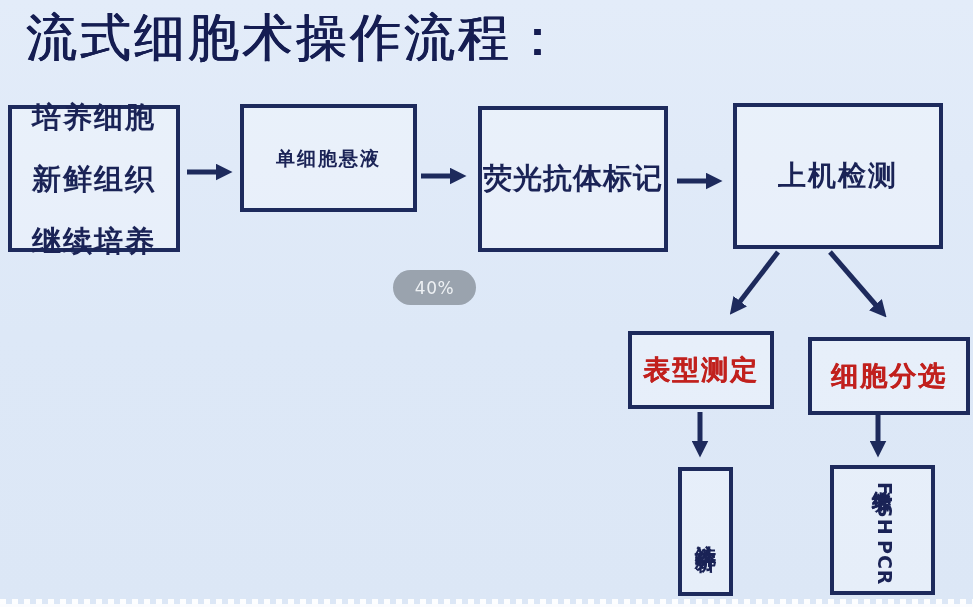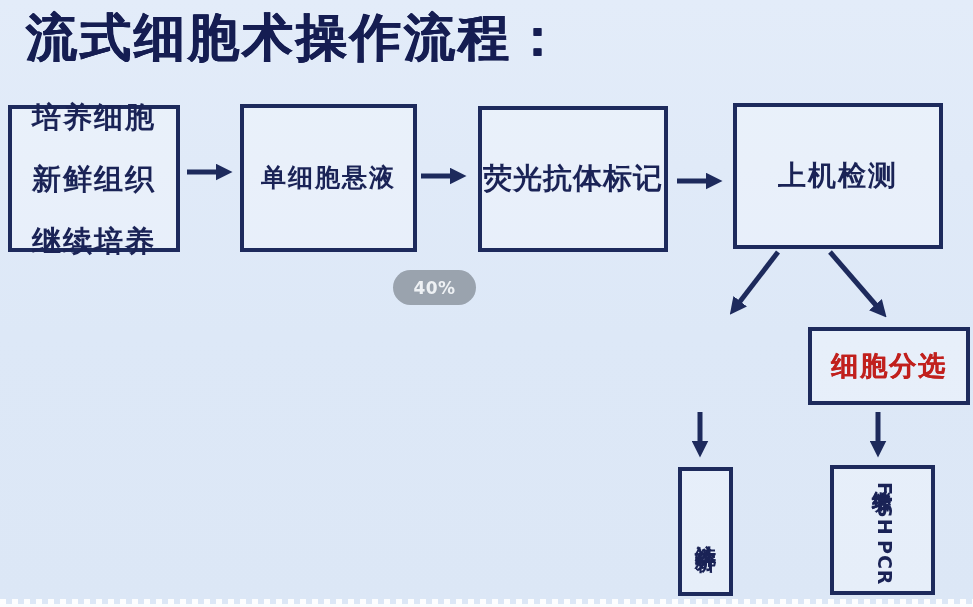--- a/index.html
+++ b/index.html
@@ -11,21 +11,21 @@
     height: 607px;
     background: linear-gradient(180deg, #e3ecf9 0%, #dde8f7 55%, #dce7f6 100%);
     overflow: hidden;
   }
 
   .page-title {
     position: absolute;
     left: 26px;
     top: 4px;
     font-size: 51px;
-    font-weight: 700;
+    font-weight: 400;
     color: #151d52;
     letter-spacing: 3px;
     white-space: nowrap;
     text-shadow: 0.6px 0 0 #151d52, -0.6px 0 0 #151d52;
   }
 
   .fbox {
     position: absolute;
     border: 4px solid #1d2a5c;
     background: rgba(250, 252, 255, 0.35);
@@ -34,26 +34,26 @@
     flex-direction: column;
     align-items: center;
     justify-content: center;
     text-align: center;
     color: #1a2356;
     font-weight: 700;
   }
   .fbox .ln { display: block; }
 
   .box1 { left: 8px;   top: 105px; width: 172px; height: 147px; font-size: 29px; line-height: 38px; letter-spacing: 2px; gap: 24px; }
-  .box2 { left: 240px; top: 104px; width: 177px; height: 148px; font-size: 25px; line-height: 40px; letter-spacing: 2px; }
+  .box2 { left: 240px; top: 104px; width: 177px; height: 108px; font-size: 19px; line-height: 40px; letter-spacing: 2px; }
   .box3 { left: 478px; top: 106px; width: 190px; height: 146px; font-size: 29px; letter-spacing: 1px; text-align: center; }
   .box4 { left: 733px; top: 103px; width: 210px; height: 146px; font-size: 28px; letter-spacing: 2px; }
 
   .box5 { left: 628px; top: 331px; width: 146px; height: 78px; font-size: 27px; letter-spacing: 2px; }
-  .box6 { left: 808px; top: 327px; width: 162px; height: 78px; font-size: 27px; letter-spacing: 2px; }
+  .box6 { left: 808px; top: 337px; width: 162px; height: 78px; font-size: 27px; letter-spacing: 2px; }
   .red-text { color: #c1201d; text-shadow: 0.4px 0 0 #c1201d; }
 
   .box7 {
     left: 678px; top: 467px; width: 55px; height: 129px;
     font-size: 21px;
   }
   .box7 .vtext {
     writing-mode: vertical-rl;
     text-orientation: mixed;
     letter-spacing: 2px;
@@ -79,21 +79,21 @@
   }
 
   .zoom-badge {
     position: absolute;
     left: 393px; top: 270px;
     width: 83px; height: 35px;
     border-radius: 18px;
     background: rgba(148, 156, 167, 0.92);
     color: #eef1f4;
     font-size: 17px;
-    font-weight: 700;
+    font-weight: 400;
     display: flex;
     align-items: center;
     justify-content: center;
     letter-spacing: 0.5px;
   }
 
   .perforation {
     position: absolute;
     left: 0; bottom: 3px;
     width: 100%; height: 5px;
@@ -127,20 +127,23 @@
   </div>
 
   <div class="fbox box3">
     <span class="ln">荧光抗体标记</span>
   </div>
 
   <div class="fbox box4">
     <span class="ln">上机检测</span>
   </div>
 
+  <div class="fbox box5">
+    <span class="ln red-text">表型测定</span>
+  </div>
 
   <div class="fbox box6">
     <span class="ln red-text">细胞分选</span>
   </div>
 
   <div class="fbox box7">
     <span class="vtext">统计学分析</span>
   </div>
 
   <div class="fbox box8">

